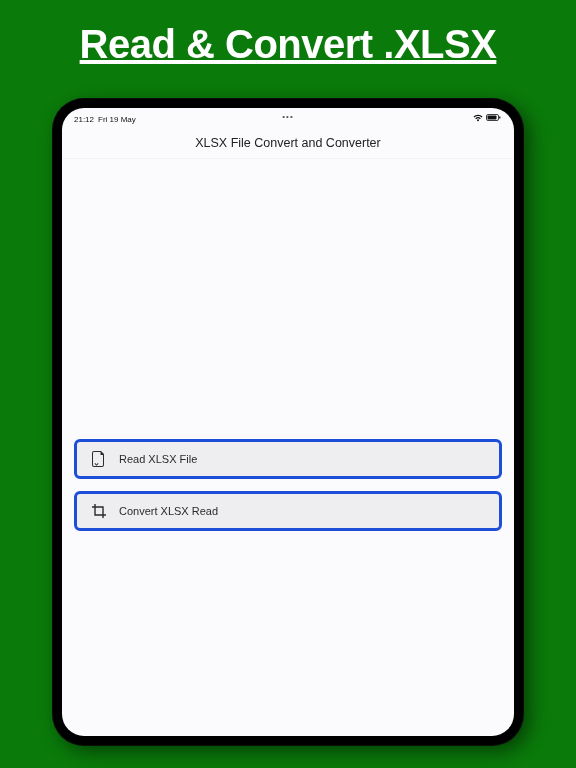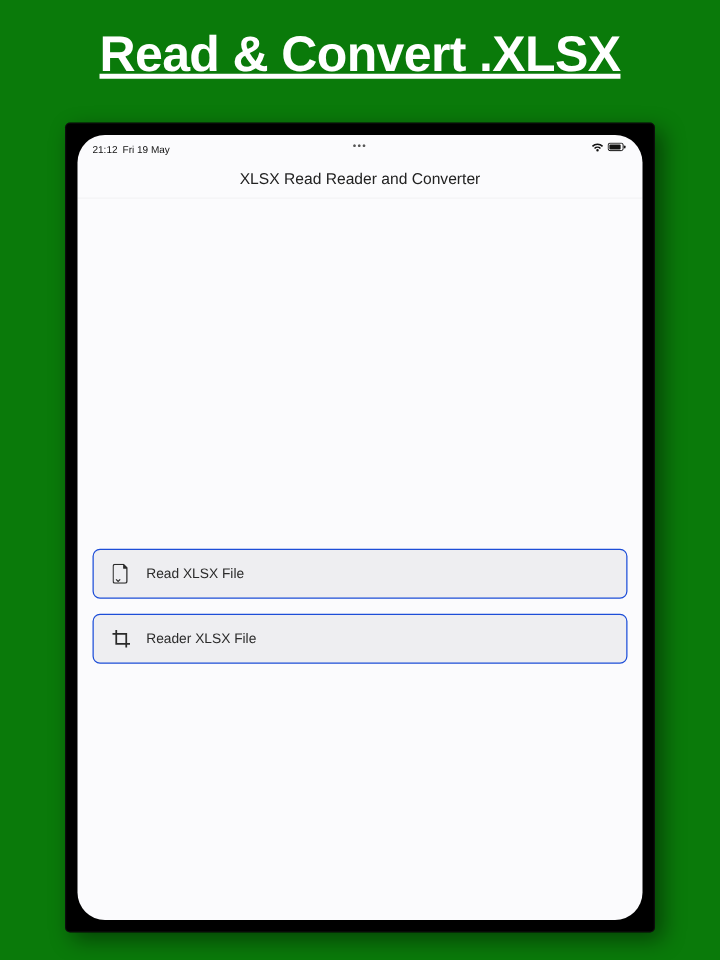--- a/index.html
+++ b/index.html
@@ -21,21 +21,21 @@
       text-decoration: underline;
     }
     .device-frame {
       position: absolute;
       left: 50%;
       top: 98px;
       transform: translateX(-50%);
       width: 472px;
       height: 648px;
       background: #000;
-      border-radius: 4px;
+      border-radius: 32px;
       padding: 10px;
       box-shadow: 6px 6px 18px rgba(0,0,0,0.45), 0 0 0 1px rgba(255,255,255,0.05) inset;
     }
     .screen {
       width: 100%;
       height: 100%;
       background: #fbfbfd;
       border-radius: 22px;
       position: relative;
       overflow: hidden;
@@ -70,21 +70,21 @@
       position: absolute;
       top: 280px;
       left: 12px;
       right: 12px;
       display: flex;
       flex-direction: column;
       gap: 12px;
     }
     .action-row {
       background: #eeeef1;
-      border: 1px solid #1d4ed8;
+      border: 3px solid #1d4ed8;
       border-radius: 6px;
       height: 40px;
       display: flex;
       align-items: center;
       padding: 0 14px;
       gap: 12px;
       cursor: pointer;
     }
     .action-row .icon {
       width: 16px;
@@ -123,21 +123,21 @@
         <span class="battery-icon">
           <svg width="16" height="8" viewBox="0 0 16 8">
               <rect x="0.5" y="0.5" width="12" height="6" rx="1.5" fill="none" stroke="#111" stroke-width="0.8"></rect>
               <rect x="1.5" y="1.5" width="9" height="4" rx="0.8" fill="#111"></rect>
               <rect x="13.2" y="2.3" width="1.2" height="2.4" rx="0.6" fill="#111"></rect>
             </svg>
         </span>
       </div>
     </div>
 
-    <div class="app-title">XLSX Read Reader and Converter</div>
+    <div class="app-title">XLSX File Convert and Converter</div>
 
     <div class="content">
       <div class="action-list">
 
         <div class="action-row">
           <span class="icon">
             <svg width="14" height="16" viewBox="0 0 14 16" fill="#2b2b2b">
               <path d="M2 0h7l3 3v11a2 2 0 01-2 2H2a2 2 0 01-2-2V2a2 2 0 012-2zm6.5 1H2a1 1 0 00-1 1v12a1 1 0 001 1h8a1 1 0 001-1V4H9a.5.5 0 01-.5-.5V1z"></path>
               <path d="M4.5 14.8l-2-2 .7-.7 1.3 1.3 1.3-1.3.7.7-2 2z"></path>
             </svg>
@@ -145,20 +145,20 @@
           <span class="label">Read XLSX File</span>
         </div>
 
         <div class="action-row">
           <span class="icon">
             <svg width="16" height="16" viewBox="0 0 16 16" fill="none" stroke="#2b2b2b" stroke-width="1.4">
               <path d="M4 1v11h11"></path>
               <path d="M1 4h11v11"></path>
             </svg>
           </span>
-          <span class="label">Reader XLSX File</span>
+          <span class="label">Convert XLSX Read</span>
         </div>
 
       </div>
     </div>
 
   </div>
 </div>
 
 </body></html>

